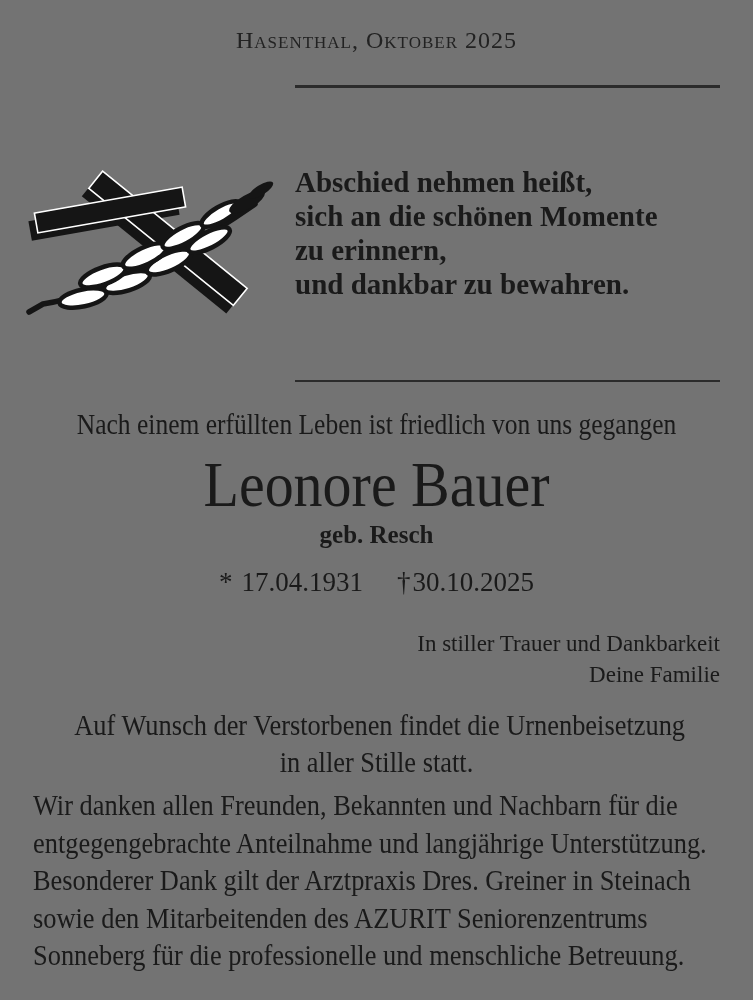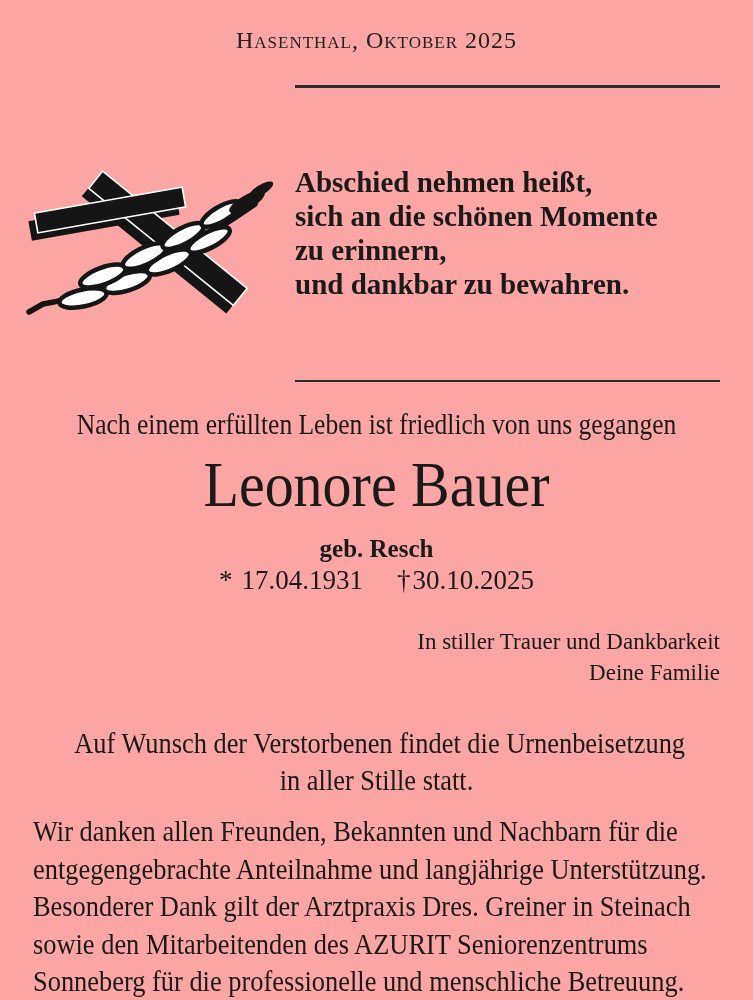--- a/index.html
+++ b/index.html
@@ -7,21 +7,21 @@
     width: 753px; height: 1000px;
     background: #ffffff;
     font-family: "Liberation Serif", serif;
     color: #1a1a1a;
     overflow: hidden;
   }
   .page {
     box-sizing: border-box;
     width: 753px; height: 1000px;
     padding: 26px 33px 0 33px;
-    background: #fca5a5;
+    background: #737373;
   }
   
   .dateline {
     text-align: center;
     font-variant: small-caps;
     font-size: 24px;
     letter-spacing: 1px;
     line-height: 28px;
     color: #222;
   }
@@ -67,27 +67,28 @@
     margin: 8px 0 0 0;
     text-align: center;
     font-size: 63px;
     font-weight: normal;
     line-height: 70px;
     transform: scaleX(0.92);
     transform-origin: center;
     white-space: nowrap;
   }
   .maiden {
-    margin-top: 14px;
+    margin-top: 0;
     text-align: center;
     font-weight: bold;
     font-size: 25px;
     line-height: 30px;
   }
   .dates {
+    margin-top: 16px;
     display: flex;
     justify-content: center;
     gap: 34px;
     font-size: 27px;
     line-height: 32px;
   }
   .date-pair { white-space: nowrap; }
   .sym-birth { margin-right: 9px; }
   .sym-death { margin-right: 2px; }
 
@@ -95,34 +96,34 @@
   .mourning {
     margin-top: 30px;
     text-align: right;
     font-size: 23px;
     line-height: 31px;
   }
   .family-line { font-weight: normal; }
 
   
   .wish {
-    margin-top: 36px;
+    margin-top: 16px;
     text-align: center;
   }
   .wish-line {
     display: block;
     font-size: 30px;
     line-height: 37px;
     transform: scaleX(0.88);
     transform-origin: center;
     white-space: nowrap;
   }
 
   
-  .thanks { margin-top: 14px; }
+  .thanks { margin-top: 6px; }
   .thanks-line {
     display: block;
     font-size: 30px;
     line-height: 37.5px;
     transform: scaleX(0.88);
     transform-origin: left center;
     white-space: nowrap;
   }
 </style>
 </head>

